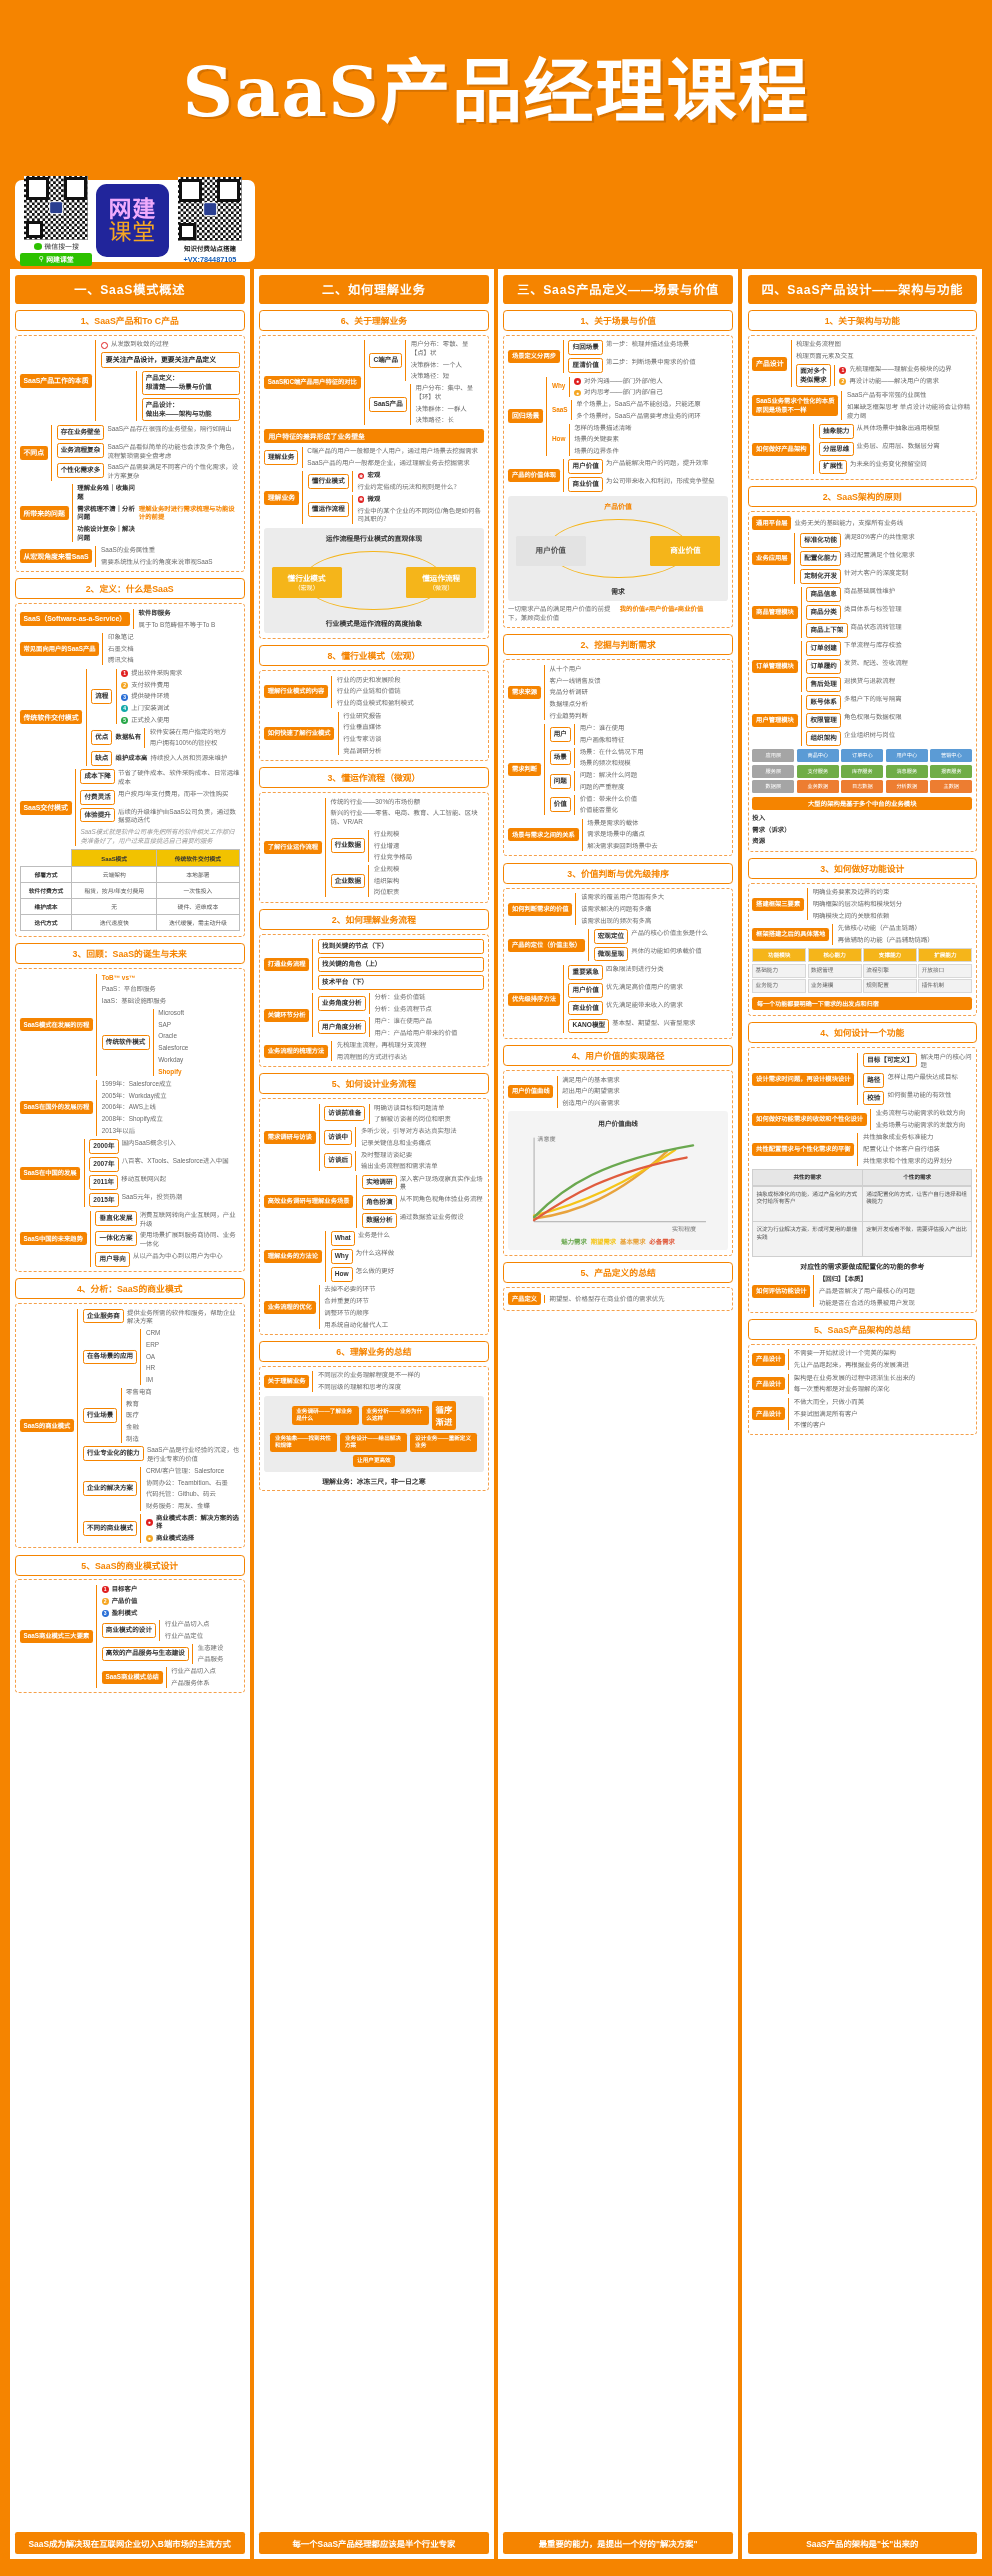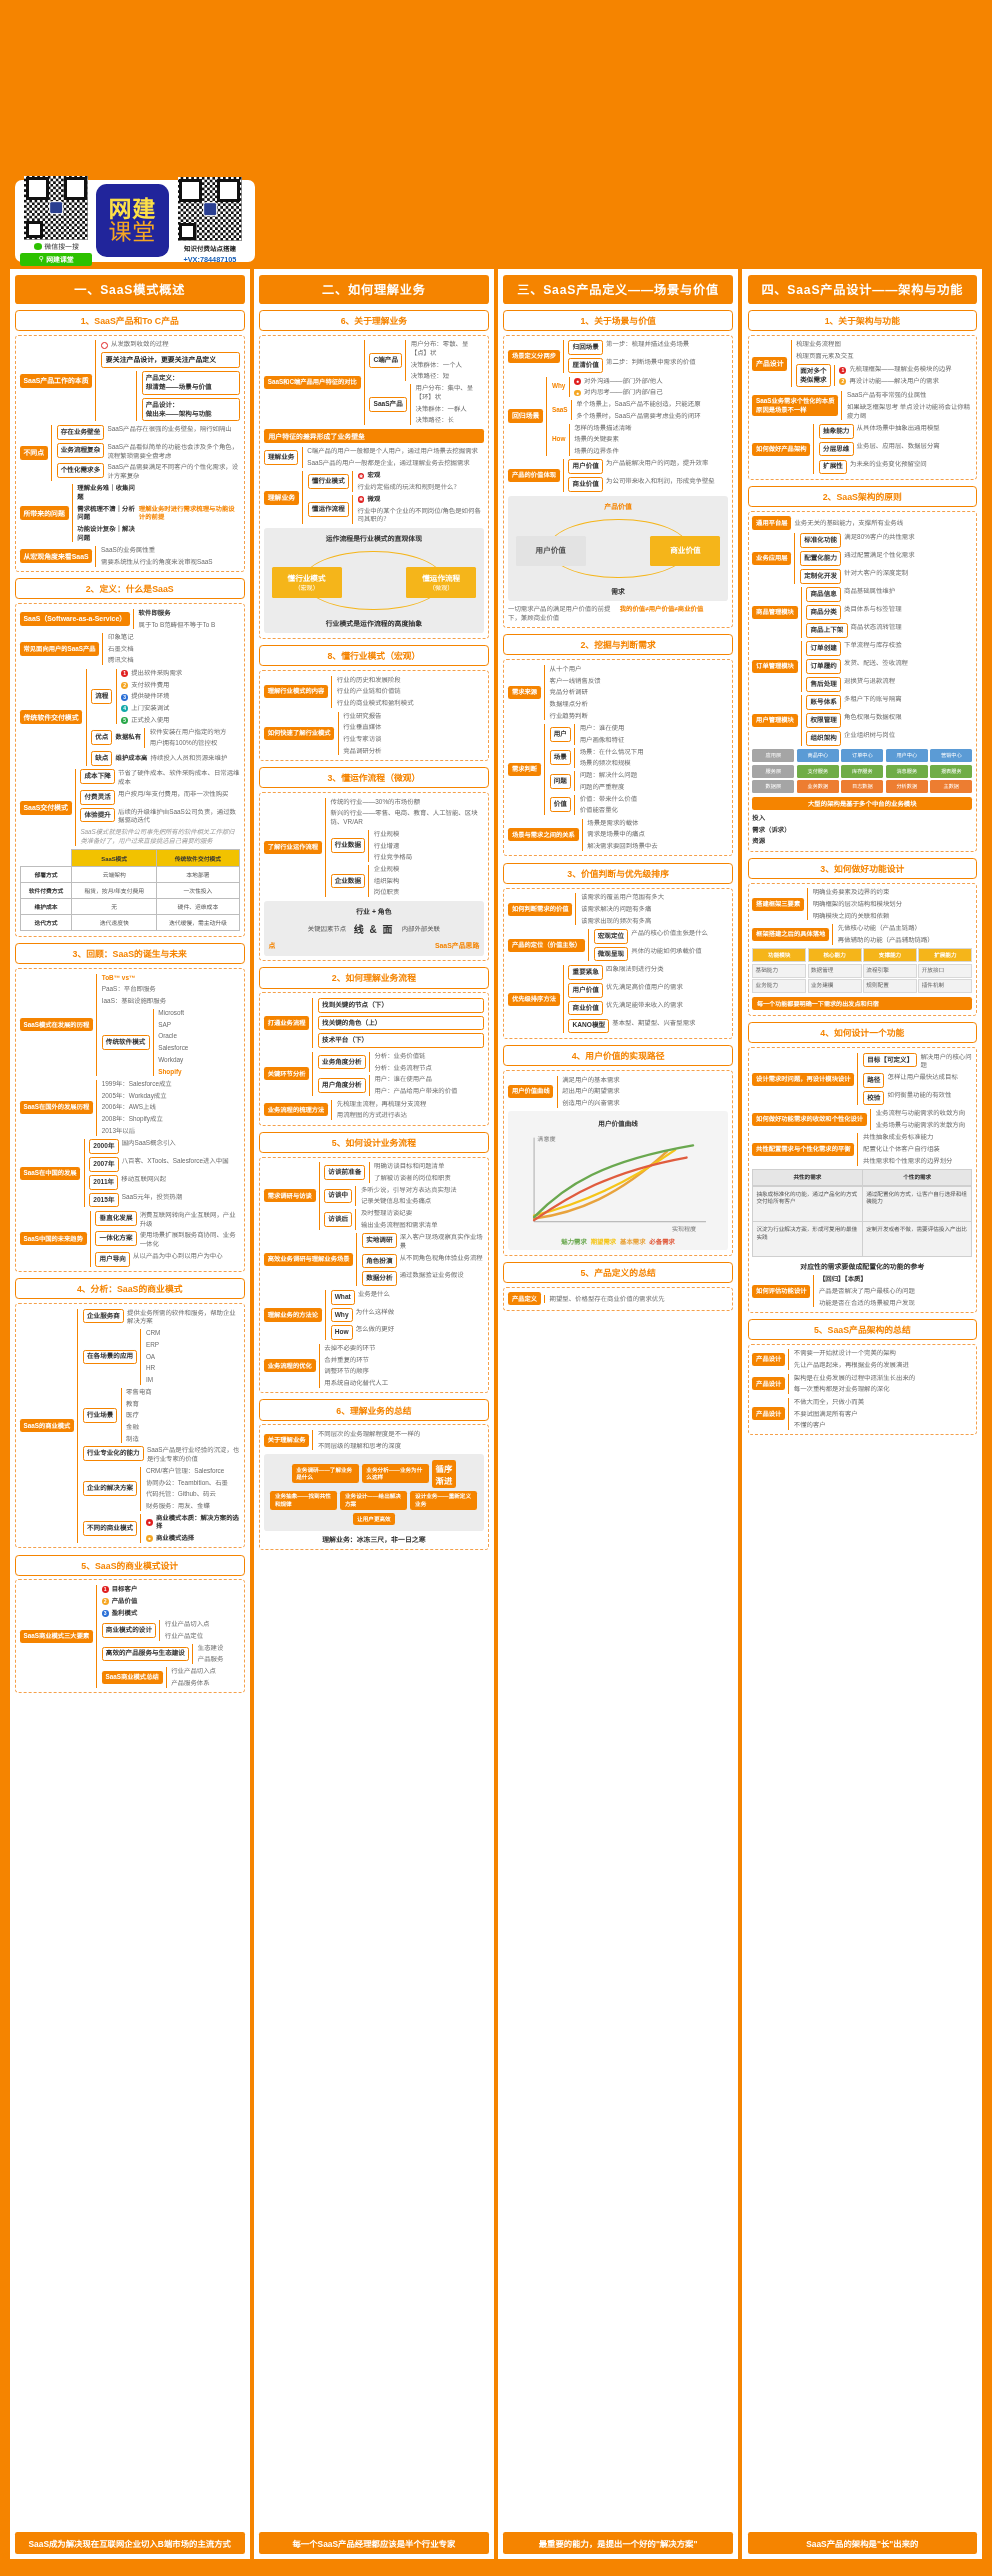--- a/index.html
+++ b/index.html
@@ -71,21 +71,21 @@
   .wx-btn{
     background:#2dc100;color:#fff;font-size:6.9px;font-weight:bold;
     padding:1.5px 4.6px;border-radius:2.3px;display:flex;align-items:center;gap:2.3px;
     width:72px;justify-content:center;
   }
   .logo-box{
     width:73px;height:73px;background:#21259b;border-radius:10.7px;
     display:flex;flex-direction:column;align-items:center;justify-content:center;
     line-height:1;flex:0 0 auto;
   }
-  .logo-box .l1{font-size:23px;font-weight:bold;color:#fde047;letter-spacing:0.8px;}
+  .logo-box .l1{font-size:23px;font-weight:bold;color:#f0abfc;letter-spacing:0.8px;}
   .logo-box .l2{font-size:23px;font-weight:normal;color:#f5a623;letter-spacing:0.8px;}
   .qr-right{width:76px;display:flex;flex-direction:column;align-items:center;gap:2px;text-align:center;}
   .qr-right .cap{font-size:6.5px;color:#222;font-weight:bold;}
   .qr-right .vx{font-size:7.3px;color:#1a5fb4;font-weight:bold;}
 
   
   .columns{
     position:absolute;
     left:7.6px; right:7.6px; top:269px; bottom:17px;
     display:flex;
@@ -245,20 +245,21 @@
   .mini-tbl .c{flex:1;background:#f2f2f2;border:0.8px solid #d8d8d8;padding:2.3px;color:#666;line-height:1.3;}
   .mini-tbl .c.h{background:#f5b51a;color:#fff;font-weight:bold;text-align:center;}
   .spacer{flex:1 1 auto;}
 </style>
 </head>
 <body>
 
 <div class="poster">
 
   <div class="header">
+    <div class="title">SaaS产品经理课程</div>
 
     <div class="qr-card">
       <div class="qr-left">
         <div class="qr">
             <span class="finder"></span>
             <span class="mid"></span>
           </div>
         <div class="wx-row">
           <span class="wx-dot"></span>
           <span>微信搜一搜</span>
@@ -758,32 +759,20 @@
               <span class="mm-node">企业数据</span>
               <div class="branch">
                 <div class="leaf">企业规模</div>
                 <div class="leaf">组织架构</div>
                 <div class="leaf">岗位职责</div>
               </div>
             </div>
           </div>
         </div>
 
-        <div class="grey">
-          <div class="grey-cap">行业 + 角色</div>
-          <div class="pt-line">
-            <span class="cap">关键因素节点</span>
-            <span class="mid">线 &amp; 面</span>
-            <span class="cap">内部外部关联</span>
-          </div>
-          <div class="triad">
-            <span>点</span>
-            <span>SaaS产品思路</span>
-          </div>
-        </div>
       </div>
 
       <div class="sec-title">2、如何理解业务流程</div>
       <div class="panel">
         <div class="mm">
           <span class="mm-root small">打通业务流程</span>
           <div class="branch">
             <div class="mm-node">找到关键的节点（下）</div>
             <div class="mm-node">找关键的角色（上）</div>
             <div class="mm-node">技术平台（下）</div>

